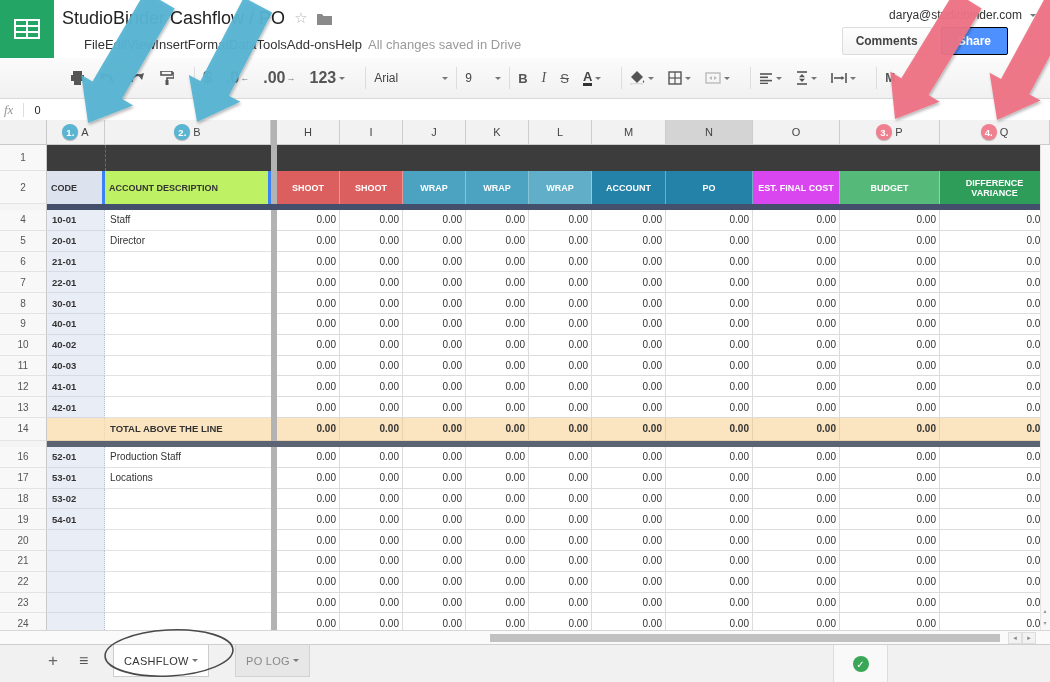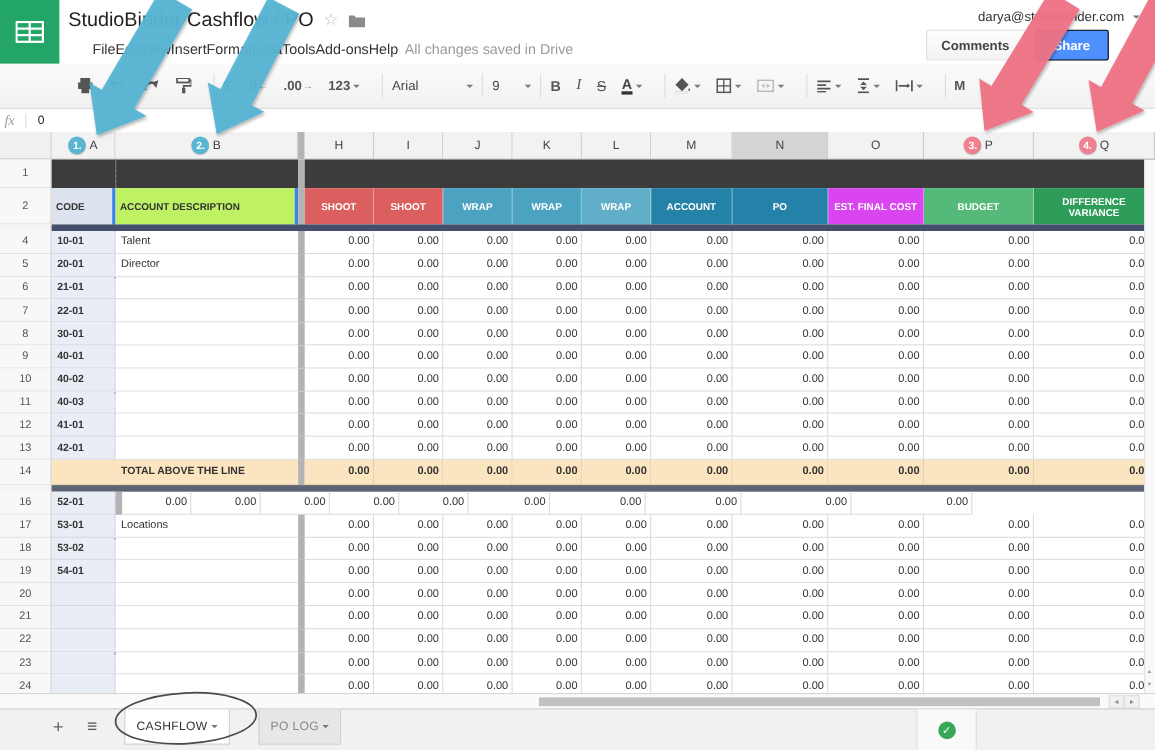--- a/index.html
+++ b/index.html
@@ -21,21 +21,21 @@
   .btn.share{background:#4d90fe;border:1px solid #000000;color:#fff;padding:0 16px;}
   .caret{display:inline-block;width:0;height:0;border-left:4px solid transparent;border-right:4px solid transparent;border-top:4px solid #777;margin-left:4px;}
   .caret.sm{border-left-width:3px;border-right-width:3px;border-top-width:3px;margin-left:3px;}
   
   .toolbar{position:absolute;left:0;top:58px;width:1050px;height:41px;background:linear-gradient(#fbfbfb,#f1f1f1);
            border-bottom:1px solid #d9d9d9;display:flex;align-items:center;padding-left:70px;box-sizing:border-box;}
   .tgroup{display:flex;align-items:center;gap:14px;margin-right:12px;}
   .tsep{width:1px;height:22px;background:#ddd;margin:0 8px;}
   .tbtn{display:flex;align-items:center;color:#555;font-size:13px;cursor:default;}
   .tbtn svg{display:block;}
-  .tlabel{font-size:12px;color:#555;font-weight:bold;}
+  .tlabel{font-size:16px;color:#555;font-weight:bold;}
   .arrowsub{font-size:9px;color:#777;margin-left:1px;}
   .fontbox{width:74px;display:flex;justify-content:space-between;align-items:center;font-size:12px;color:#444;}
   .sizebox{width:36px;display:flex;justify-content:space-between;align-items:center;font-size:12px;color:#444;}
   .fmt-b{font-weight:bold;font-size:13px;color:#555;}
   .fmt-i{font-style:italic;font-family:"Liberation Serif","DejaVu Serif",serif;font-size:14px;color:#555;}
   .fmt-s{text-decoration:line-through;font-size:13px;color:#555;}
   .fmt-a{font-weight:bold;font-size:13px;color:#444;border-bottom:3px solid #333;line-height:13px;}
   .more-label{font-weight:bold;font-size:12px;color:#555;}
   
   .fxbar{position:absolute;left:0;top:100px;width:1050px;height:20px;background:#fff;border-bottom:1px solid #d9d9d9;display:flex;align-items:center;}
@@ -335,21 +335,21 @@
         <div class="hcell wP" style="background: rgb(85, 185, 122); color: rgb(255, 255, 255);">BUDGET</div>
         <div class="hcell wQ" style="background: rgb(47, 157, 90); color: rgb(255, 255, 255);">DIFFERENCE VARIANCE</div>
       </div>
       <div class="row r-hidden">
         <div class="hidgut"></div>
         <div class="hidfill" style="background: rgb(68, 80, 107);"></div>
       </div>
       <div class="row r-data">
         <div class="gut">4</div>
         <div class="ccode wA">10-01</div>
-        <div class="cdesc wB">Talent</div>
+        <div class="cdesc wB">Staff</div>
         <div class="fdiv"></div>
         <div class="vcell wH">0.00</div>
         <div class="vcell wI">0.00</div>
         <div class="vcell wJ">0.00</div>
         <div class="vcell wK">0.00</div>
         <div class="vcell wL">0.00</div>
         <div class="vcell wM">0.00</div>
         <div class="vcell wN">0.00</div>
         <div class="vcell wO">0.00</div>
         <div class="vcell wP">0.00</div>
@@ -515,20 +515,21 @@
         <div class="vcell wP">0.00</div>
         <div class="vcell wQ">0.00</div>
       </div>
       <div class="row r-hidden">
         <div class="hidgut"></div>
         <div class="hidfill" style="background: rgb(92, 100, 116);"></div>
       </div>
       <div class="row r-data">
         <div class="gut">16</div>
         <div class="ccode wA">52-01</div>
+        <div class="cdesc wB">Production Staff</div>
         <div class="fdiv"></div>
         <div class="vcell wH">0.00</div>
         <div class="vcell wI">0.00</div>
         <div class="vcell wJ">0.00</div>
         <div class="vcell wK">0.00</div>
         <div class="vcell wL">0.00</div>
         <div class="vcell wM">0.00</div>
         <div class="vcell wN">0.00</div>
         <div class="vcell wO">0.00</div>
         <div class="vcell wP">0.00</div>

